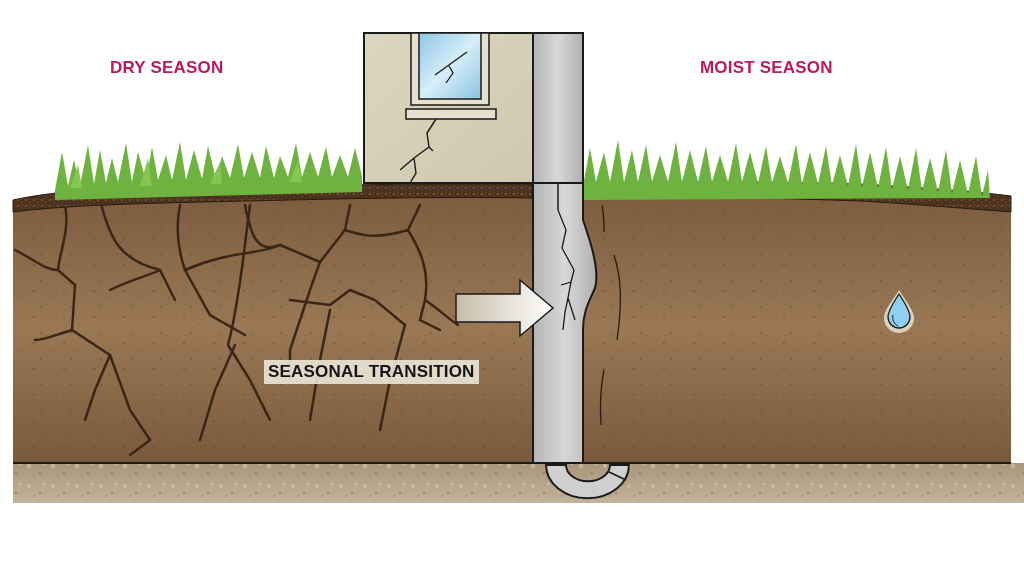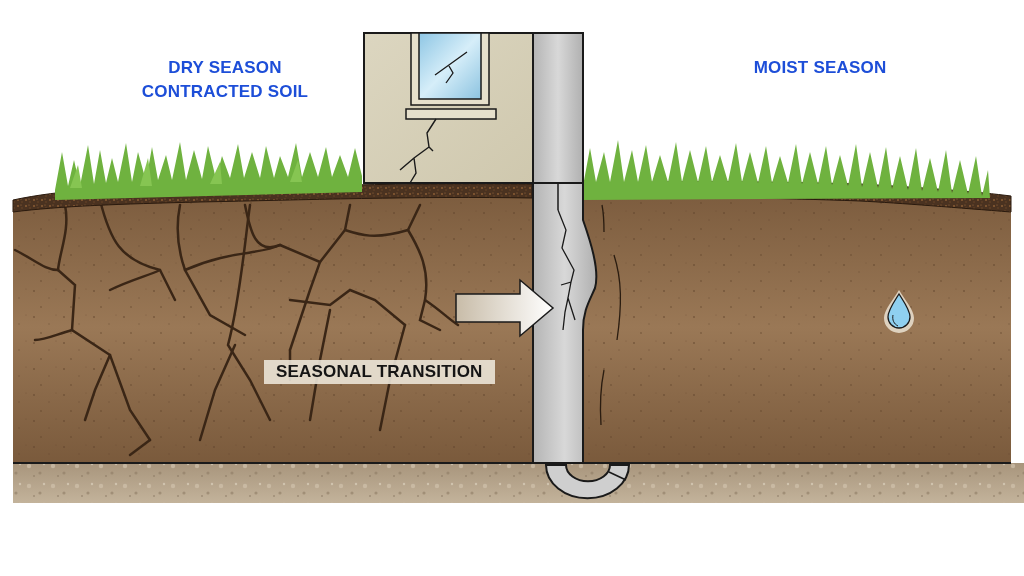--- a/index.html
+++ b/index.html
@@ -1,22 +1,22 @@
 <!DOCTYPE html>
 <html><head>
 <meta charset="utf-8">
 <style>
   html, body { margin:0; padding:0; }
   body { width:1024px; height:576px; background:#ffffff; position:relative; overflow:hidden;
          font-family:"Liberation Sans", sans-serif; }
-  .label { position:absolute; text-align:center; font-weight:bold; color:#1d4ed8; font-size:17px; line-height:24px; letter-spacing:0.2px; }
+  .label { position:absolute; font-weight:bold; color:#be185d; font-size:17px; line-height:24px; letter-spacing:0.2px; }
   .label div { white-space:nowrap; }
   #lbl-dry { left:110px; top:56px; width:230px; }
   #lbl-moist { left:700px; top:56px; width:240px; }
-  #lbl-trans { position:absolute; left:264px; top:360px; padding:2px 12px; background:rgba(235,228,215,0.9);
+  #lbl-trans { position:absolute; left:264px; top:360px; padding:2px 4px; background:rgba(235,228,215,0.9);
                font-weight:bold; font-size:17px; color:#151515; letter-spacing:0.2px; white-space:nowrap; }
   svg { position:absolute; left:0; top:0; }
 </style>
 </head>
 <body>
 
 <svg width="1024" height="576" viewBox="0 0 1024 576">
   <defs>
     <linearGradient id="soilGrad" x1="0" y1="0" x2="0" y2="1">
       <stop offset="0" stop-color="#7c5c3e"></stop>
@@ -149,20 +149,19 @@
 
   <g>
     <path d="M899 290 C893 300 884 310 884 318 A 15 15 0 0 0 914 318 C914 310 905 300 899 290 Z" fill="#e6dccb" opacity="0.9"></path>
     <path d="M899 294 C894 302 888 310 888 317 A 11 11 0 0 0 910 317 C910 310 904 302 899 294 Z" fill="#8fd0f0" stroke="#1a1a1a" stroke-width="1.3"></path>
     <path d="M893 315 C892 320 894 324 898 326" stroke="#1a1a1a" stroke-width="1" fill="none"></path>
   </g>
 </svg>
 
 <div id="lbl-dry" class="label">
   <div>DRY SEASON</div>
-  <div>CONTRACTED SOIL</div>
 </div>
 
 <div id="lbl-moist" class="label">
   <div>MOIST SEASON</div>
 </div>
 
 <div id="lbl-trans">SEASONAL TRANSITION</div>
 
 </body></html>

